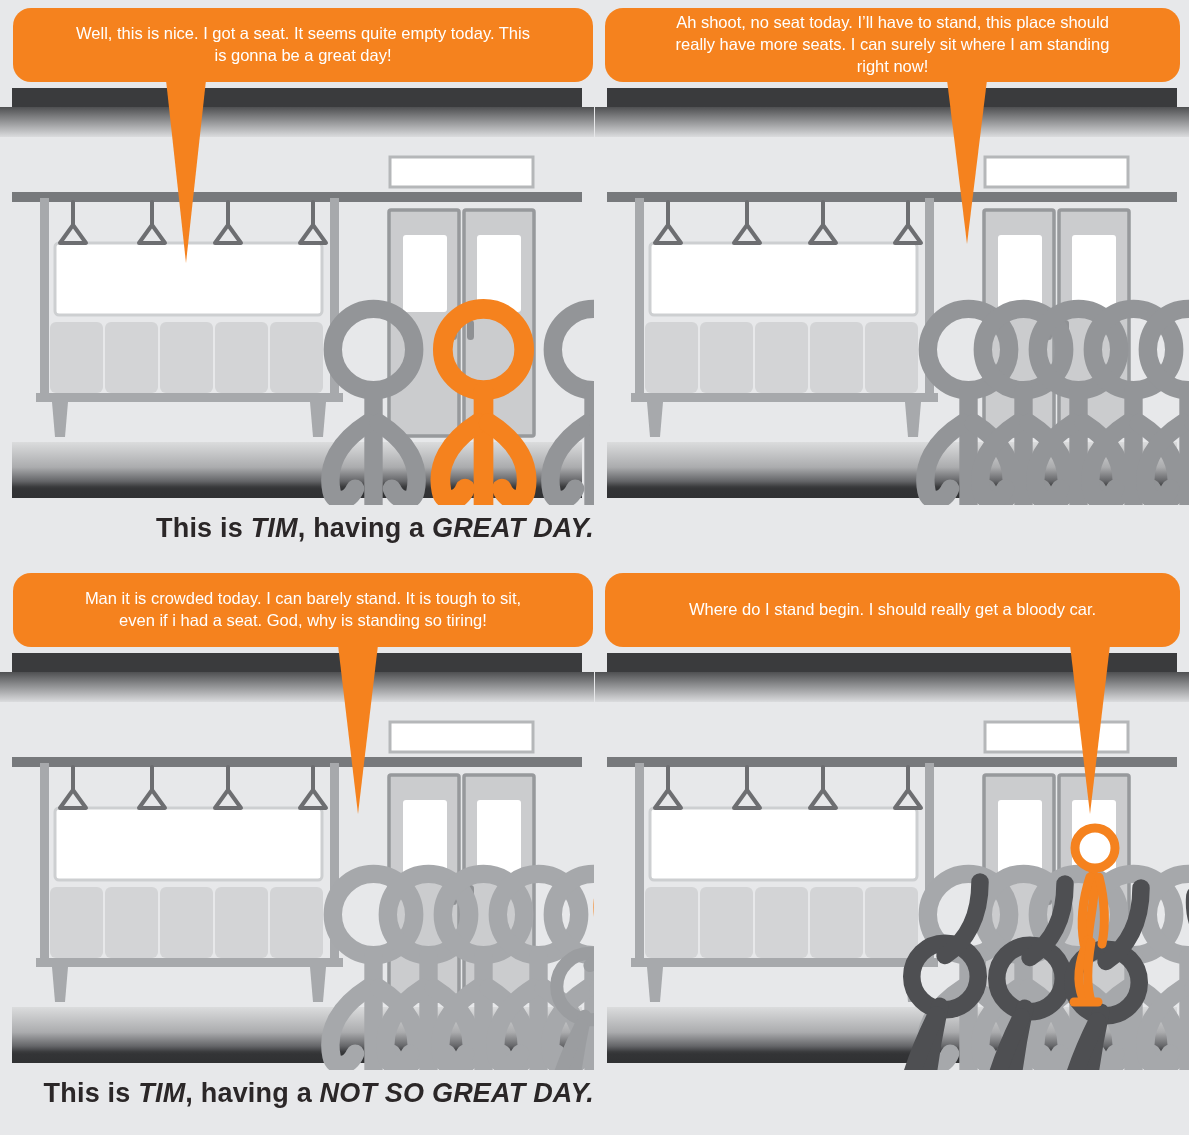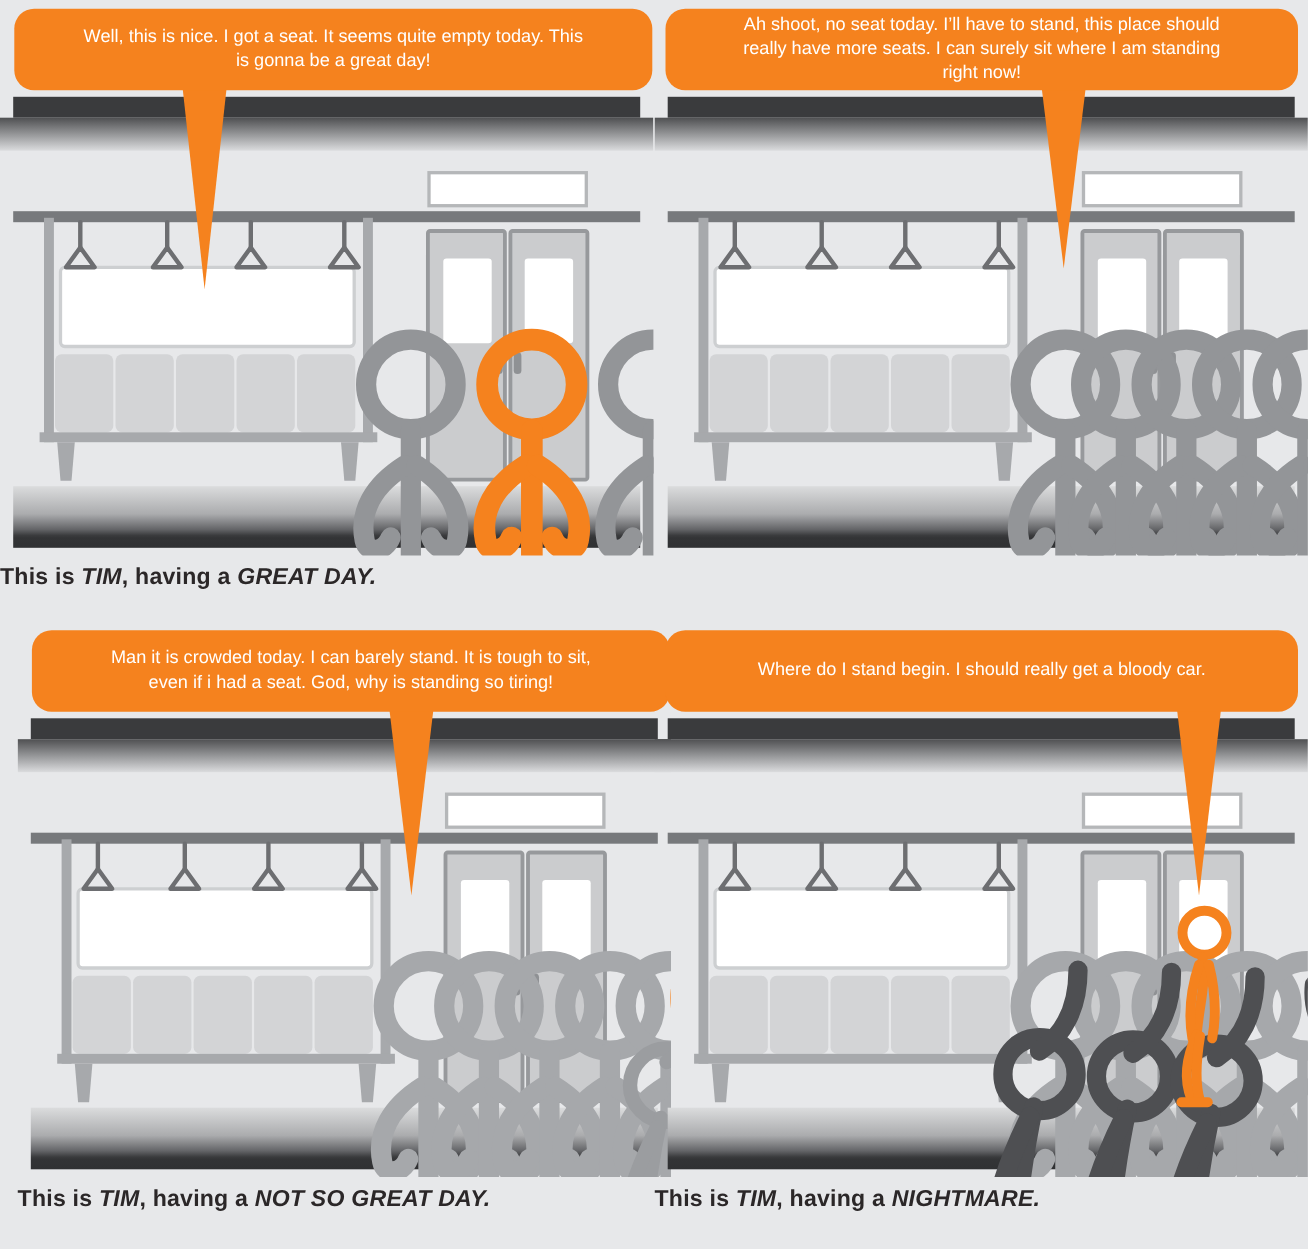--- a/index.html
+++ b/index.html
@@ -4,21 +4,21 @@
 <style>
   html,body{margin:0;padding:0;}
   body{
     width:1189px;height:1135px;position:relative;overflow:hidden;
     background:var(--bg,#E7E8EA);
     font-family:"Liberation Sans","DejaVu Sans",sans-serif;
   }
   .panel{position:absolute;width:594px;height:570px;}
   #panel-1{left:0;top:0;}
   #panel-2{left:595px;top:0;}
-  #panel-3{left:0;top:565px;margin-left:16px;}
+  #panel-3{left:0;top:565px;}
   #panel-4{left:595px;top:565px;}
 
   .bubble{
     position:absolute;top:8px;height:74px;
     background:var(--accent,#F5821E);
     border-radius:18px;
     color:var(--bubble_text,#fff);
     font-size:16.5px;line-height:1.32;text-align:center;
     display:flex;align-items:center;justify-content:center;
     padding:0 58px;box-sizing:border-box;
@@ -26,23 +26,23 @@
   }
   .bubble.left{left:13px;width:580px;}
   .bubble.right{left:10px;width:575px;}
 
   .tail{position:absolute;top:80px;z-index:2;}
 
   .scene{position:absolute;left:0;top:85px;z-index:1;}
 
   .caption{
     position:absolute;left:0;top:513px;width:100%;
-    text-align:left;
+    text-align:right;
     color:var(--ink,#2B2728);
-    font-size:21px;font-weight:bold;letter-spacing:.2px;
+    font-size:27px;font-weight:bold;letter-spacing:.2px;
   }
   .caption .it{font-style:italic;}
 
   
   .fig{fill:none;stroke-linecap:round;stroke-linejoin:round;}
   .c-grey{stroke:var(--figure_grey,#939598);}
   .c-faded{stroke:var(--figure_faded,#A6A8AB);}
   .c-dark{stroke:var(--figure_dark,#4E4F52);}
   .c-greystand{stroke:var(--figure_grey_standing,#9B9DA0);}
   .c-tim{stroke:var(--accent,#F5821E);}
@@ -231,16 +231,13 @@
     <g class="fig c-tim sw9">
       <circle cx="500" cy="198" r="20"></circle>
       <path d="M498,220 C502,244 495,264 493,290"></path>
       <path d="M495,227 C487,251 485,271 489,294"></path>
       <path d="M504,227 C510,251 511,273 507,294"></path>
       <path d="M493,290 C483,313 481,331 488,349"></path>
       <path d="M496,292 C492,316 491,335 496,351"></path>
       <path d="M479,352 L503,352"></path>
     </g>
   </svg>
-  <div class="caption">
-    <span>This is </span><span class="it">TIM</span><span>, having a </span><span class="it">NIGHTMARE.</span>
-  </div>
 </div>
 
 </body></html>

